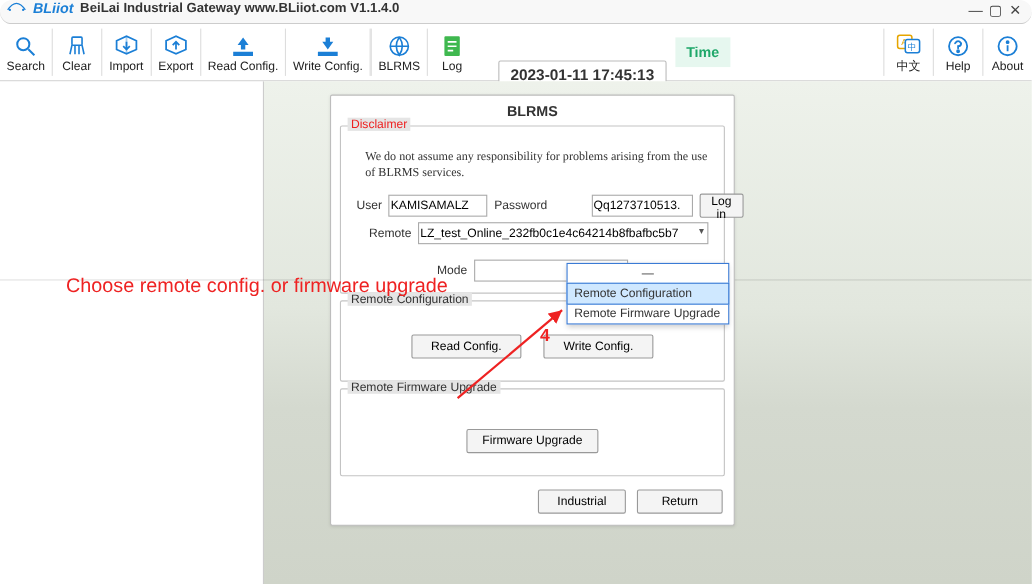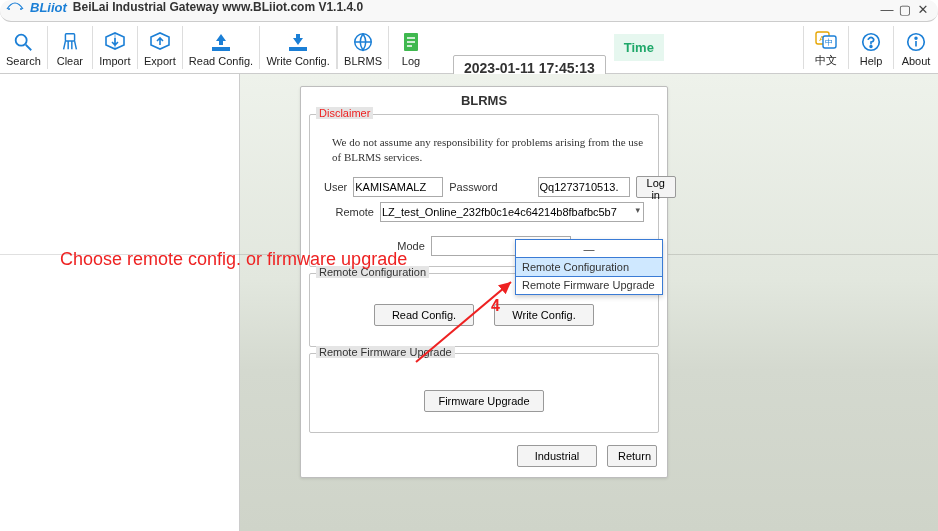--- a/index.html
+++ b/index.html
@@ -253,17 +253,17 @@
 
       <div class="groupbox" style="padding-top:24px; padding-bottom:16px">
         <span class="legend">Remote Firmware Upgrade</span>
         <div class="row" style="justify-content:center; margin-top:12px">
           <button class="btn" style="width:120px">Firmware Upgrade</button>
         </div>
       </div>
 
       <div class="bottom-row">
         <button class="btn" style="width:80px">Industrial</button>
-        <button class="btn" style="width:50px">Return</button>
+        <button class="btn" style="width:78px">Return</button>
       </div>
     </div>
   </div>
 </div>
 
 </body></html>

